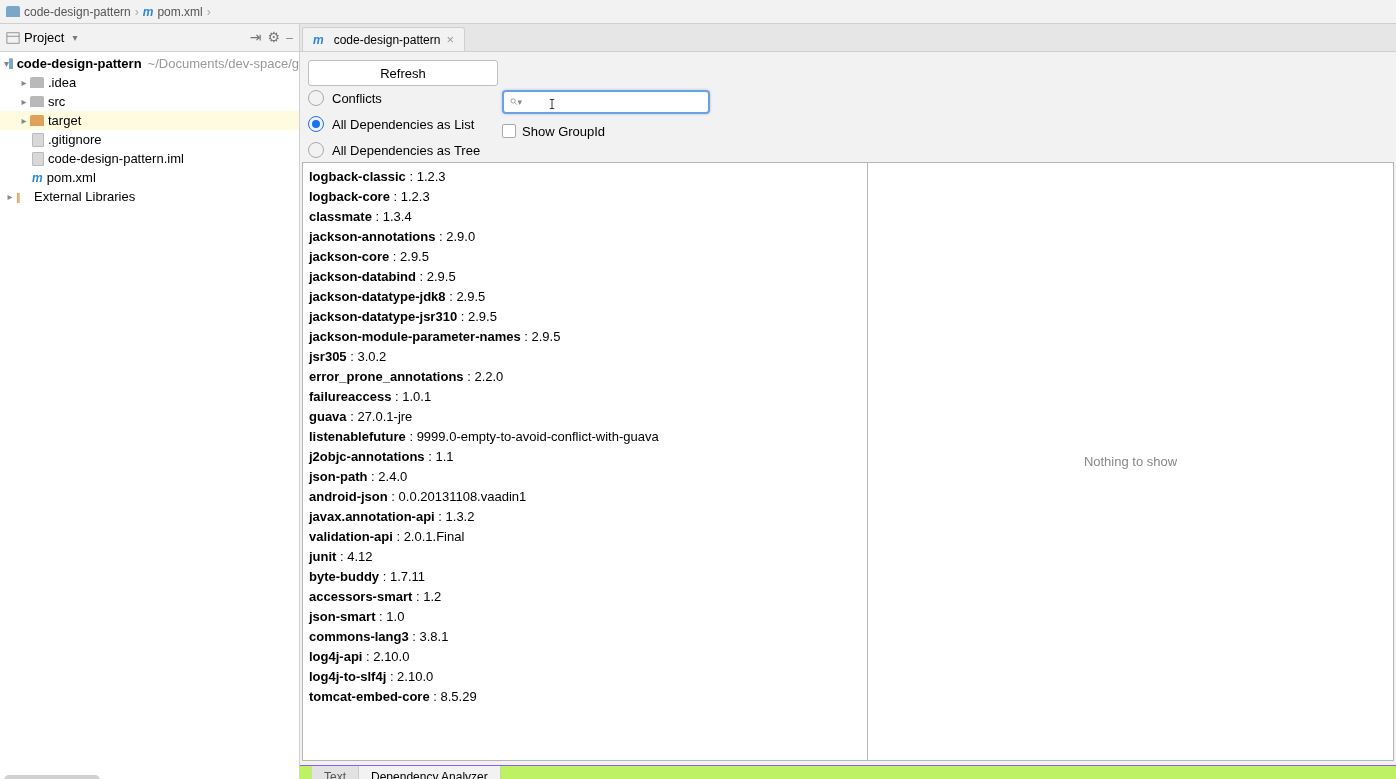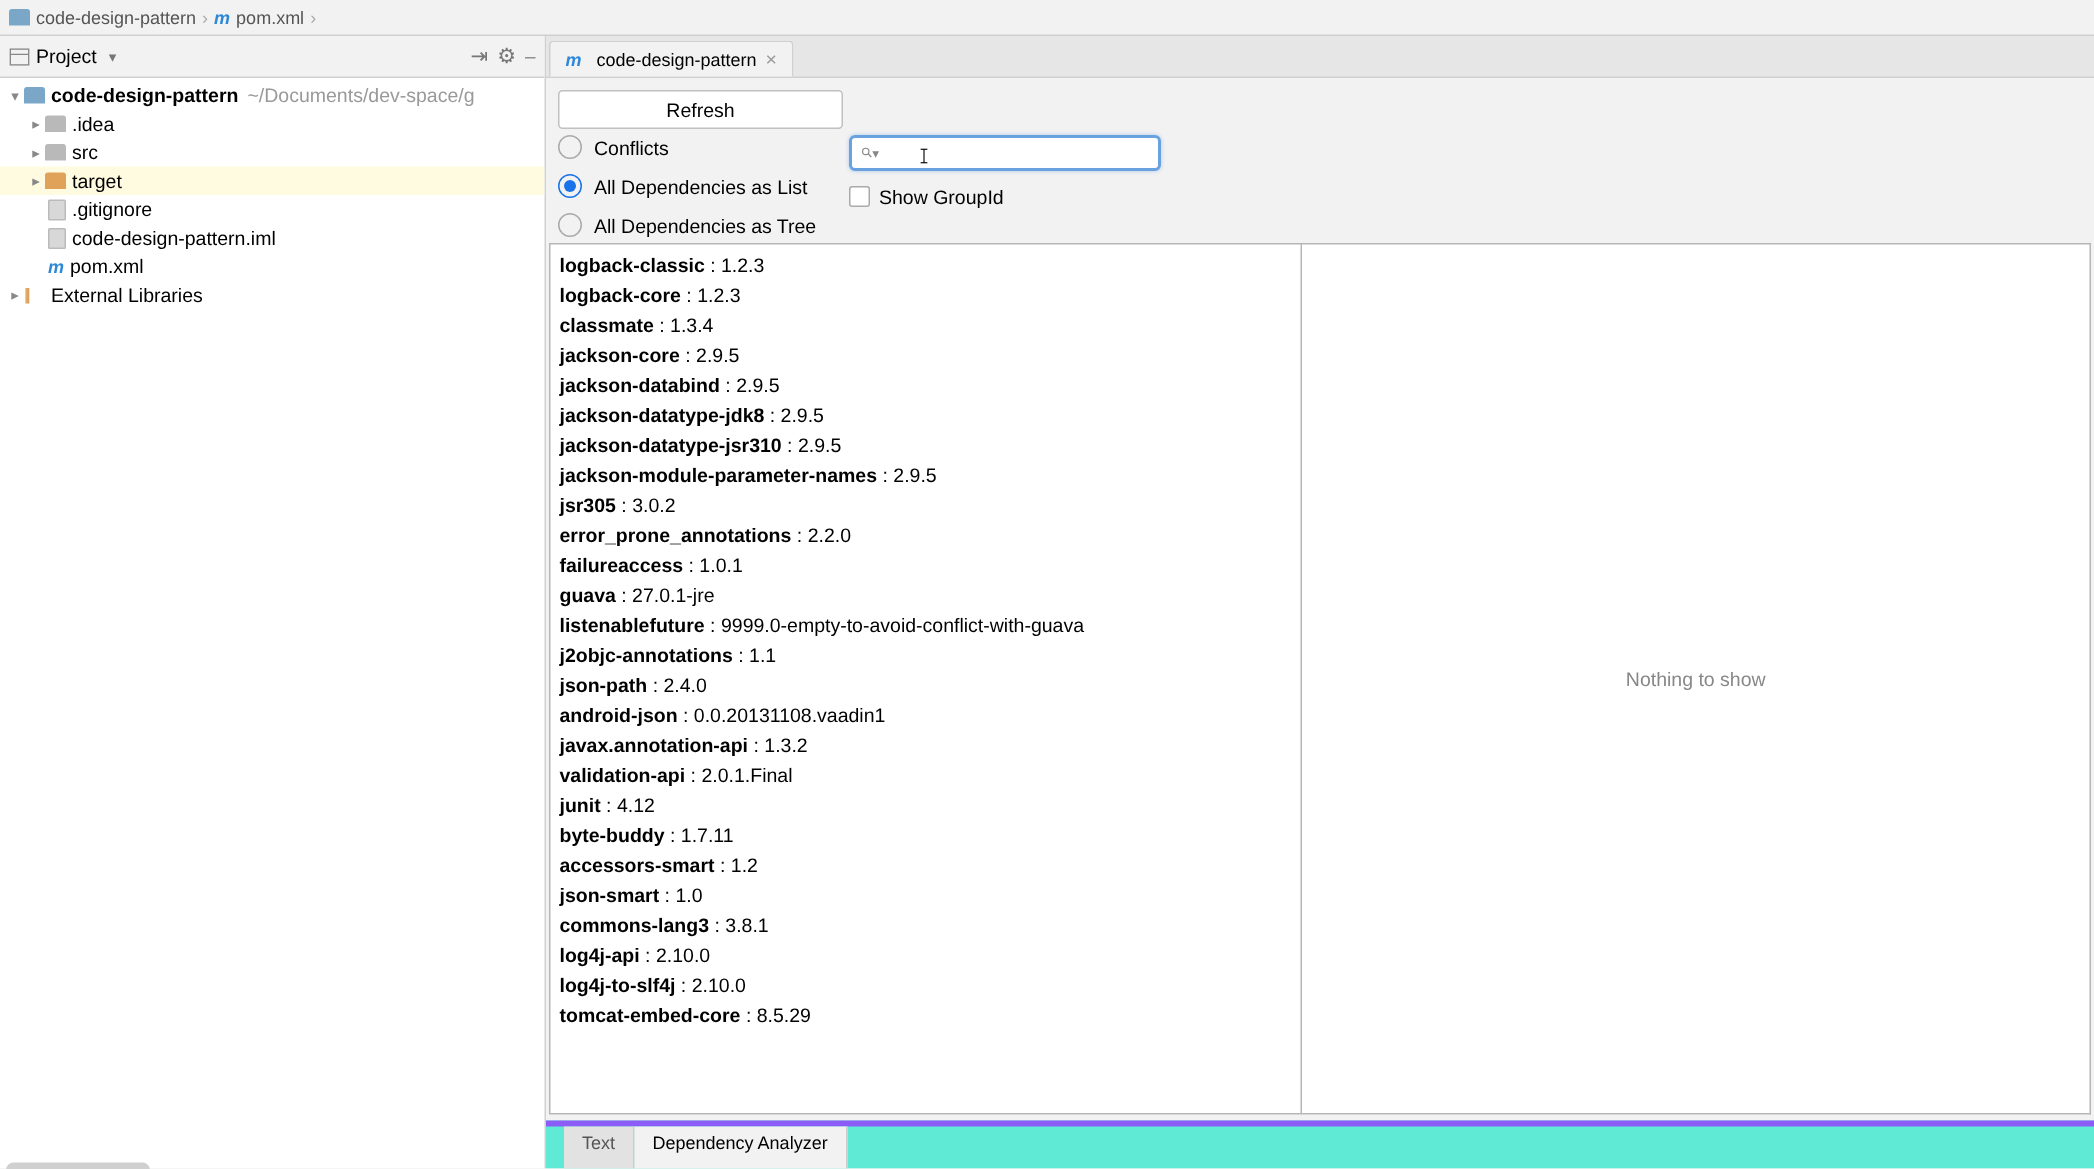--- a/index.html
+++ b/index.html
@@ -25,21 +25,21 @@
 }
 .breadcrumb-item { display: flex; align-items: center; color: #555; cursor: pointer; }
 .breadcrumb-sep { margin: 0 4px; color: #aaa; }
 .m-icon-small {
   font-style: italic; font-weight: bold; color: #2d88d8; margin-right: 4px; font-size: 12px;
 }
 .main-area { flex: 1; display: flex; min-height: 0; }
 
 
 .project-panel {
-  width: 364px;
+  width: 300px;
   background: #fff;
   border-right: 1px solid #d0d0d0;
   display: flex;
   flex-direction: column;
 }
 .project-header {
   height: 28px;
   display: flex;
   align-items: center;
   padding: 0 6px;
@@ -140,25 +140,25 @@
 .dep-line { line-height:20px; white-space:nowrap; cursor:pointer;}
 .dep-artifact { font-weight:bold; }
 .dep-version { color:#000; }
 .dep-detail {
   width:526px; background:#fff; border:1px solid #b6b6b6; border-left:none;
   display:flex; align-items:center; justify-content:center; color:#888; font-size:13px;
 }
 
 
 .bottom-tabs {
-  height:32px;
+  height:14px;
   display:flex;
   align-items:stretch;
-  background:#5eead4;
-  border-top:4px solid #8b5cf6;
+  background:#bef264;
+  border-top:1px solid #8b5cf6;
 }
 .bottom-tab {
   padding:4px 12px;
   font-size:12px;
   border-right:1px solid #ccc;
   background:#f2f2f2;
   cursor:pointer;
 }
 .bottom-tab.inactive { background:#e2e2e2; color:#555;}
 .status-pill {
@@ -304,20 +304,21 @@
         </div>
       </div>
     </div>
 
     <div class="dep-body">
       <div class="dep-list-wrap">
         <div class="dep-list" id="dep-list">
             <div class="dep-line"><span class="dep-artifact">logback-classic</span><span class="dep-version"> : 1.2.3</span></div>
             <div class="dep-line"><span class="dep-artifact">logback-core</span><span class="dep-version"> : 1.2.3</span></div>
             <div class="dep-line"><span class="dep-artifact">classmate</span><span class="dep-version"> : 1.3.4</span></div>
+            <div class="dep-line"><span class="dep-artifact">jackson-annotations</span><span class="dep-version"> : 2.9.0</span></div>
             <div class="dep-line"><span class="dep-artifact">jackson-core</span><span class="dep-version"> : 2.9.5</span></div>
             <div class="dep-line"><span class="dep-artifact">jackson-databind</span><span class="dep-version"> : 2.9.5</span></div>
             <div class="dep-line"><span class="dep-artifact">jackson-datatype-jdk8</span><span class="dep-version"> : 2.9.5</span></div>
             <div class="dep-line"><span class="dep-artifact">jackson-datatype-jsr310</span><span class="dep-version"> : 2.9.5</span></div>
             <div class="dep-line"><span class="dep-artifact">jackson-module-parameter-names</span><span class="dep-version"> : 2.9.5</span></div>
             <div class="dep-line"><span class="dep-artifact">jsr305</span><span class="dep-version"> : 3.0.2</span></div>
             <div class="dep-line"><span class="dep-artifact">error_prone_annotations</span><span class="dep-version"> : 2.2.0</span></div>
             <div class="dep-line"><span class="dep-artifact">failureaccess</span><span class="dep-version"> : 1.0.1</span></div>
             <div class="dep-line"><span class="dep-artifact">guava</span><span class="dep-version"> : 27.0.1-jre</span></div>
             <div class="dep-line"><span class="dep-artifact">listenablefuture</span><span class="dep-version"> : 9999.0-empty-to-avoid-conflict-with-guava</span></div>

